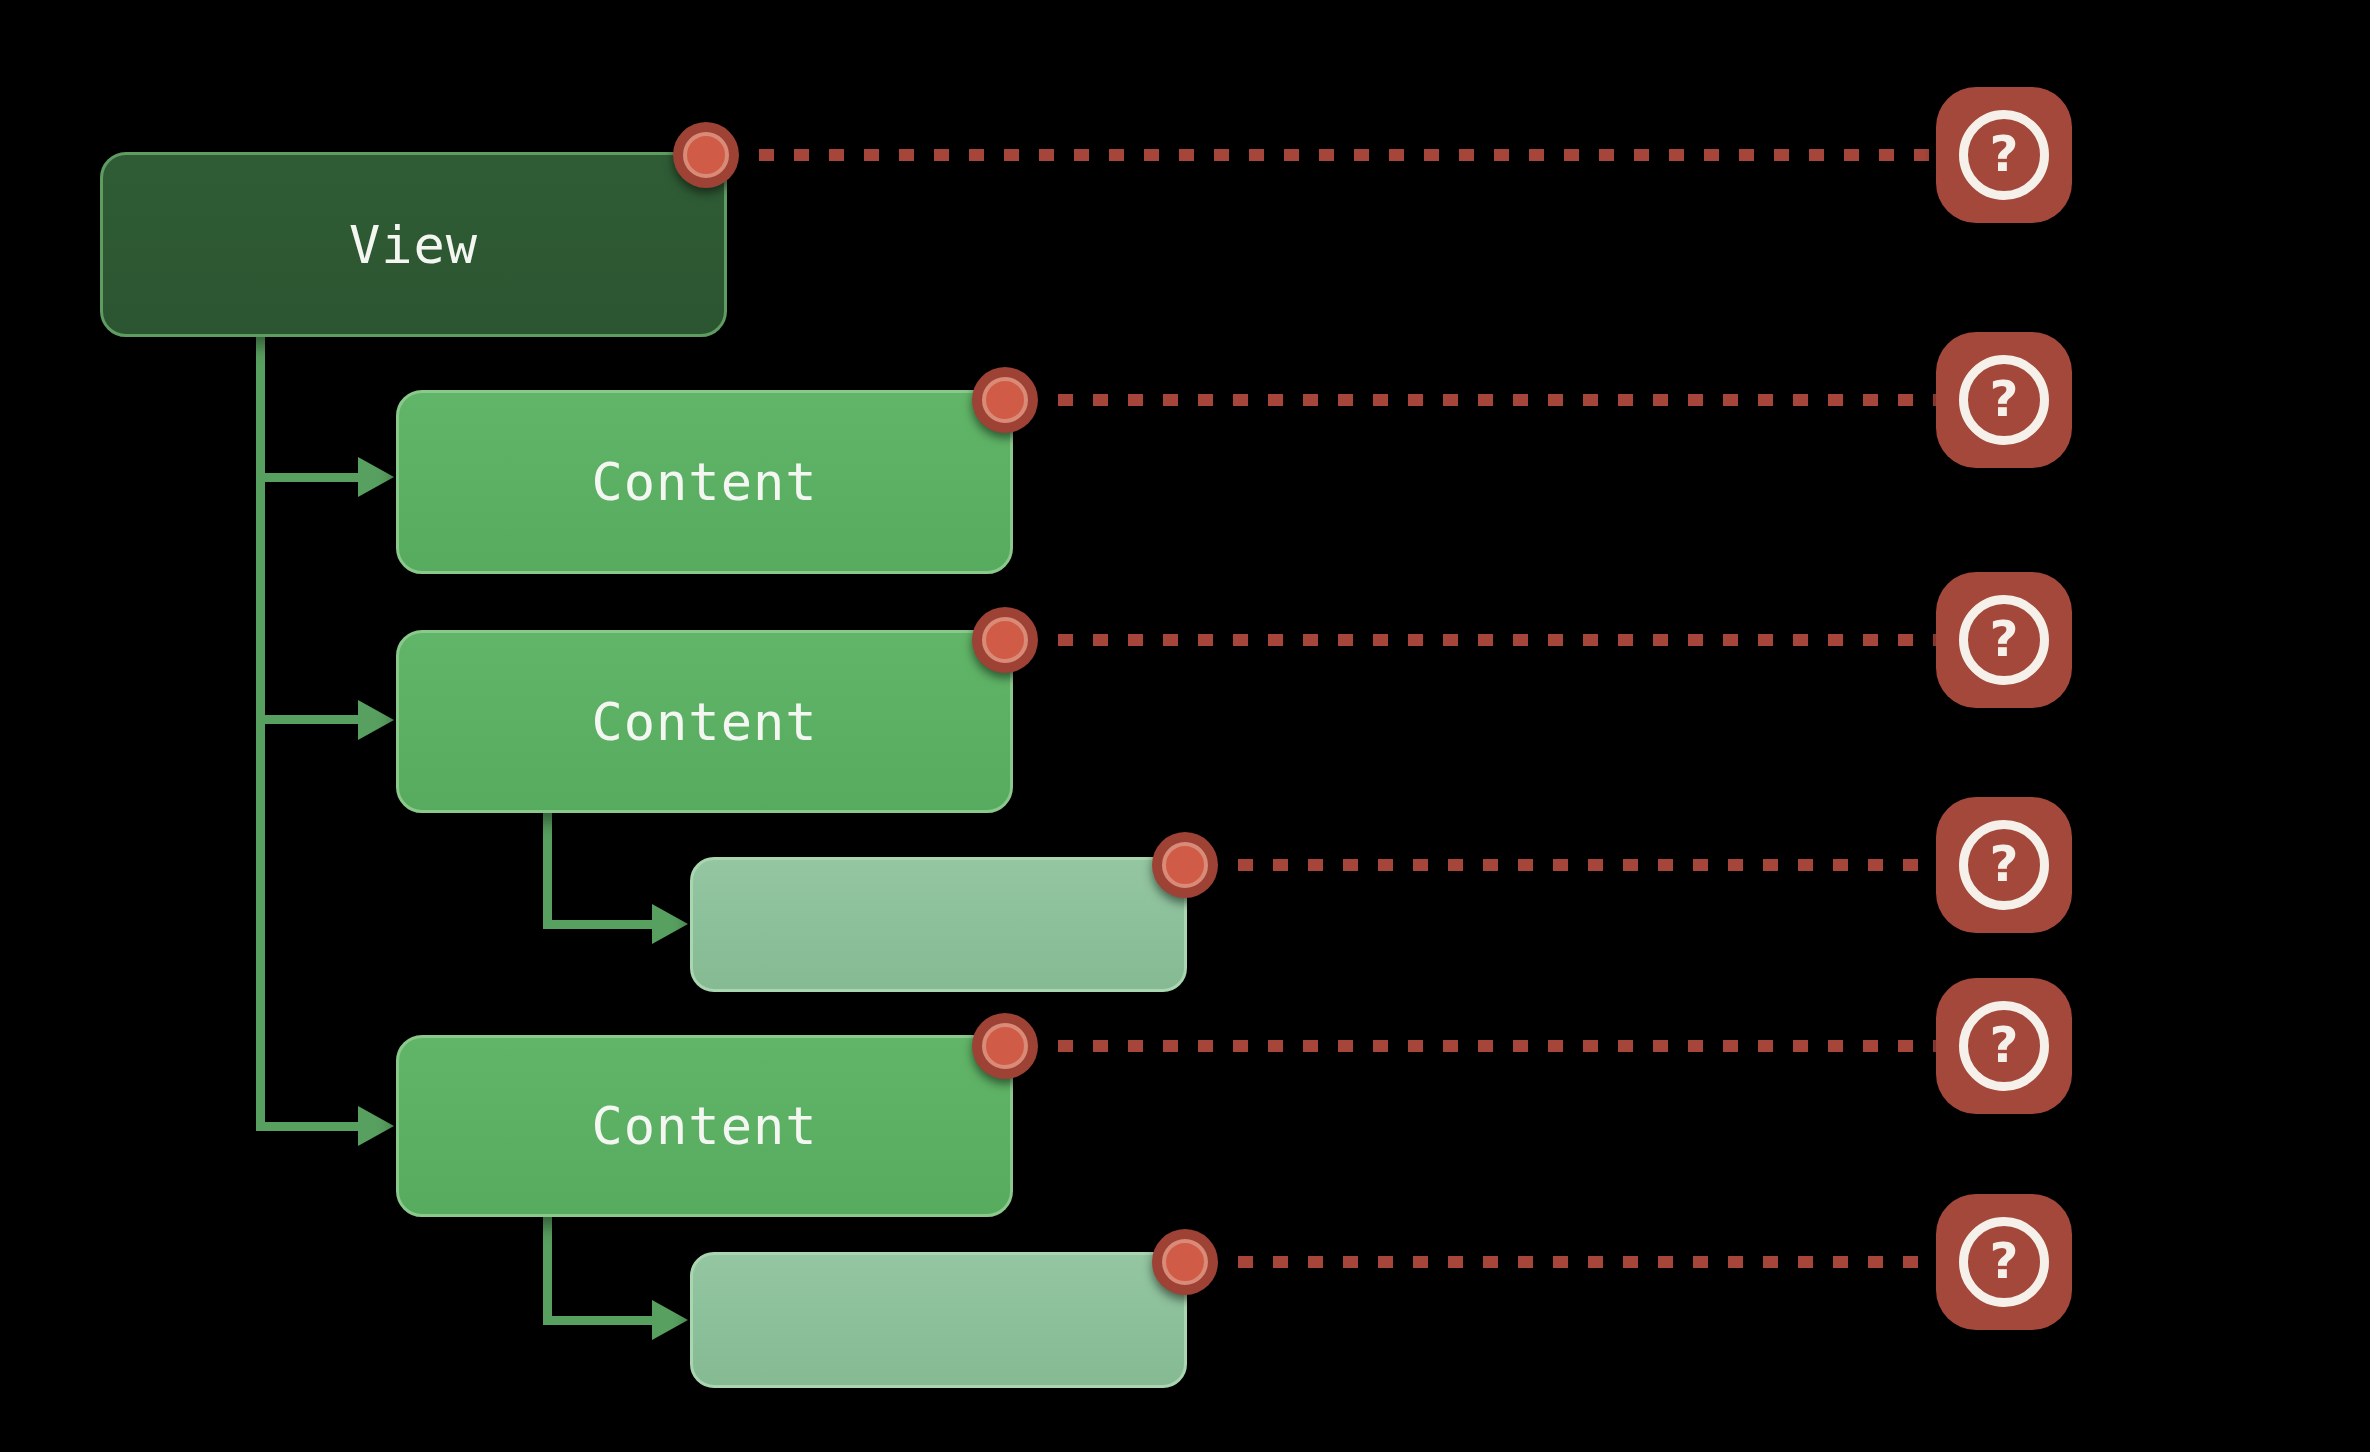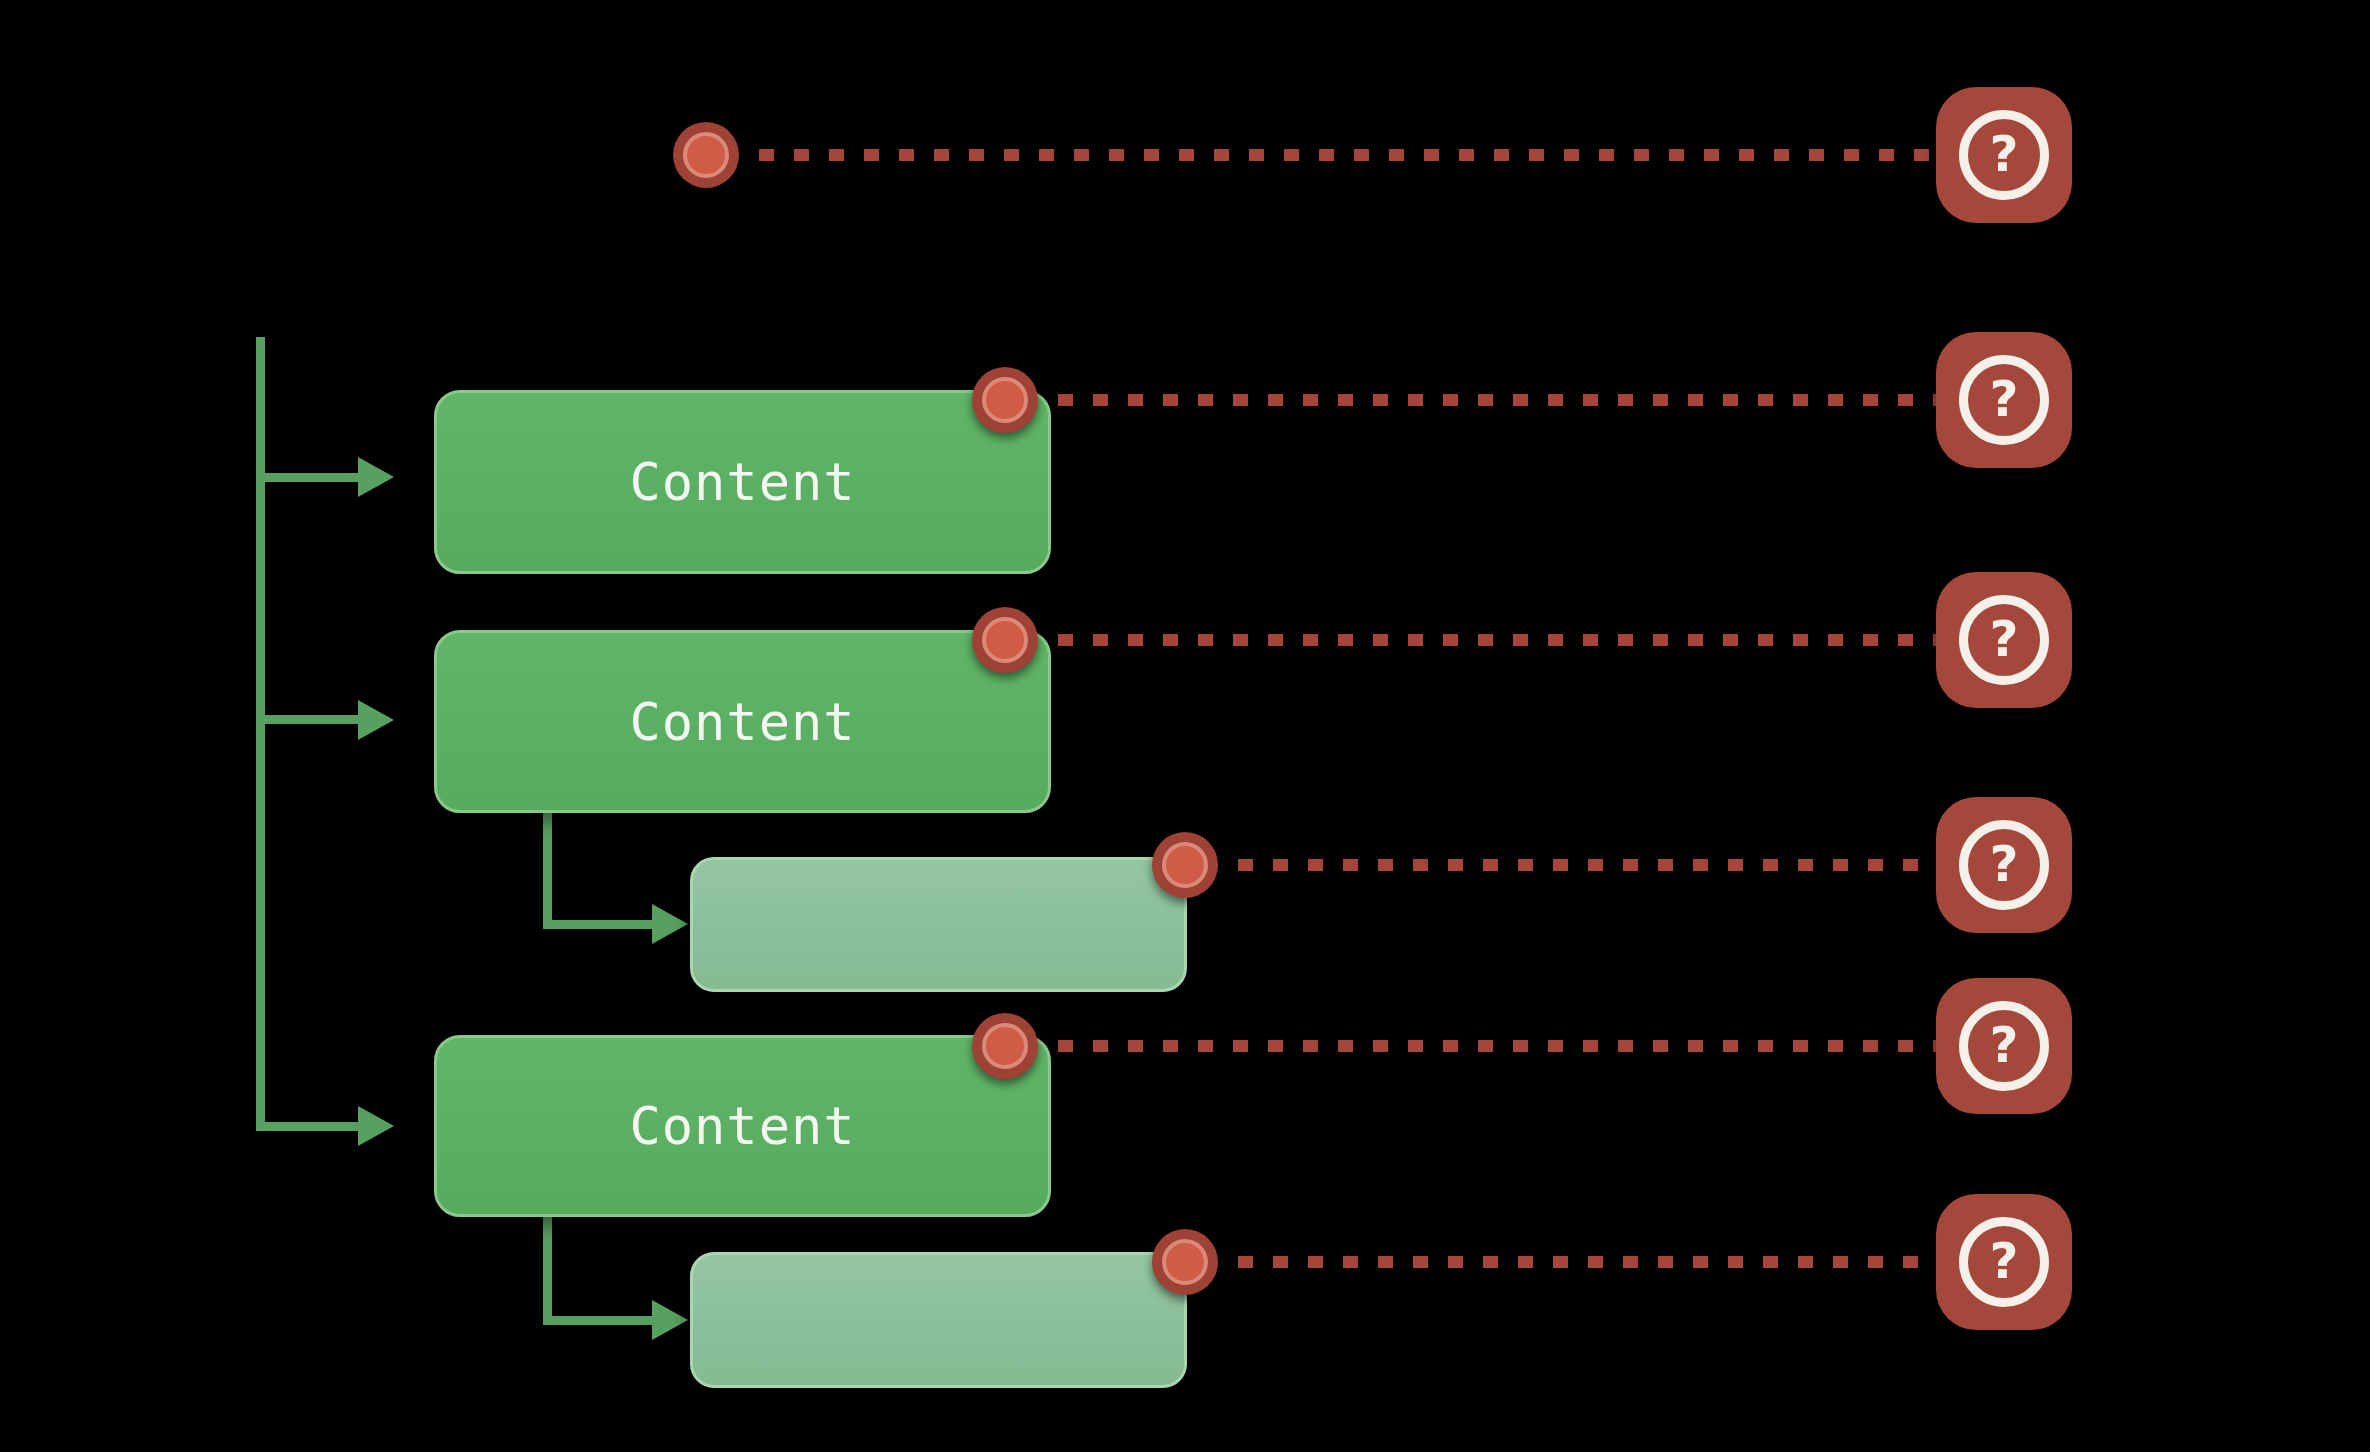--- a/index.html
+++ b/index.html
@@ -25,21 +25,20 @@
     justify-content: center;
     box-shadow: 0 8px 18px rgba(0,0,0,0.45);
   }
   .node-root {
     background: linear-gradient(180deg, #2f5c35 0%, #2b5530 100%);
     border: 3px solid #5f9c62;
   }
   .node-content {
     background: linear-gradient(180deg, #61b568 0%, #57ab5f 100%);
     border: 3px solid #8bc88c;
-    margin-left: 38px;
   }
   .node-subview {
     background: linear-gradient(180deg, #93c6a1 0%, #85ba93 100%);
     border: 3px solid #a9d6b0;
     border-radius: 24px;
   }
   .node-label {
     color: #f4f6f1;
     font-size: 52px;
     letter-spacing: 1px;
@@ -141,20 +140,23 @@
   <div class="edge" style="left:543px; top:1316px; width:109px; height:9px;"></div>
   <div class="arrow-right" style="left:652px; top:1300px;"></div>
 
   <div class="dash-line" style="left:759px; top:149px; width:1177px;"></div>
   <div class="dash-line" style="left:1058px; top:394px; width:878px;"></div>
   <div class="dash-line" style="left:1058px; top:634px; width:878px;"></div>
   <div class="dash-line" style="left:1238px; top:859px; width:698px;"></div>
   <div class="dash-line" style="left:1058px; top:1040px; width:878px;"></div>
   <div class="dash-line" style="left:1238px; top:1256px; width:698px;"></div>
 
+  <div class="node node-root" style="left:100px; top:152px; width:627px; height:185px;">
+    <span class="node-label">View</span>
+  </div>
 
   <div class="node node-content" style="left:396px; top:390px; width:617px; height:184px;">
     <span class="node-label">Content</span>
   </div>
 
   <div class="node node-content" style="left:396px; top:630px; width:617px; height:183px;">
     <span class="node-label">Content</span>
   </div>
 
   <div class="node node-subview" style="left:690px; top:857px; width:497px; height:135px;">

